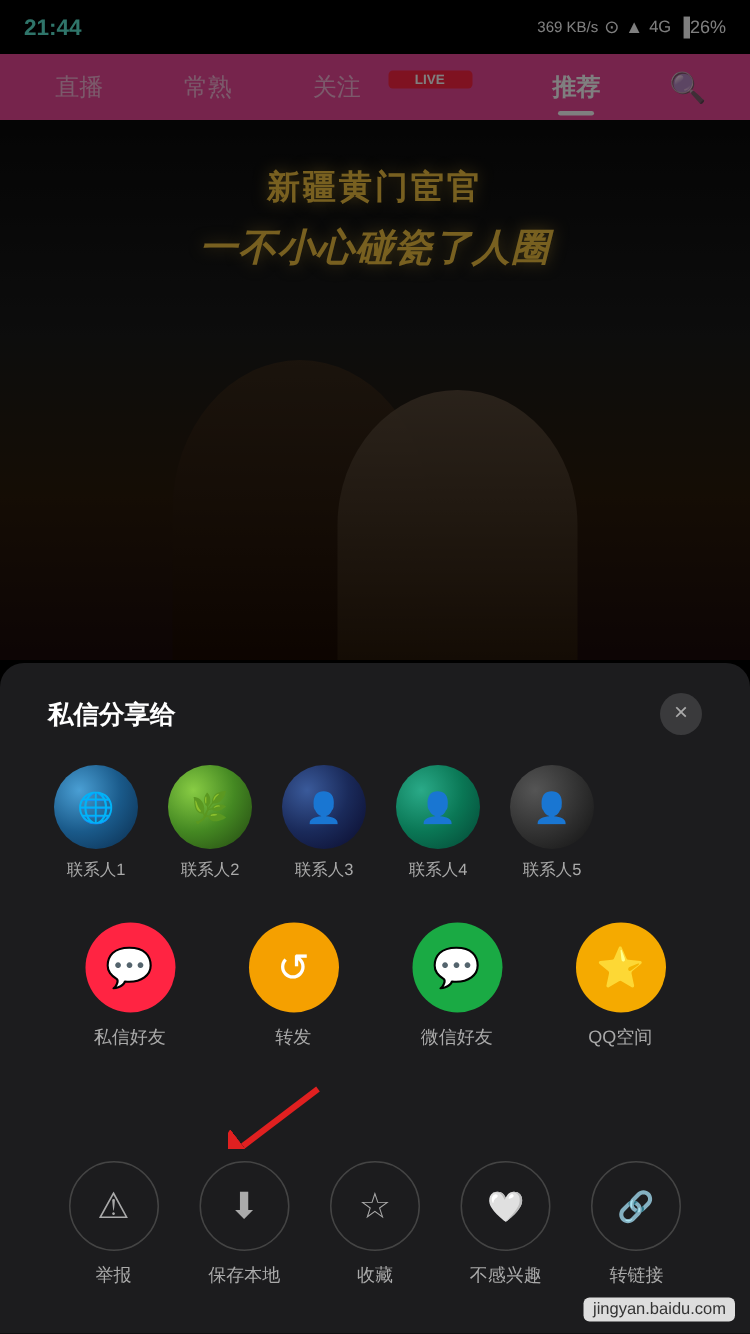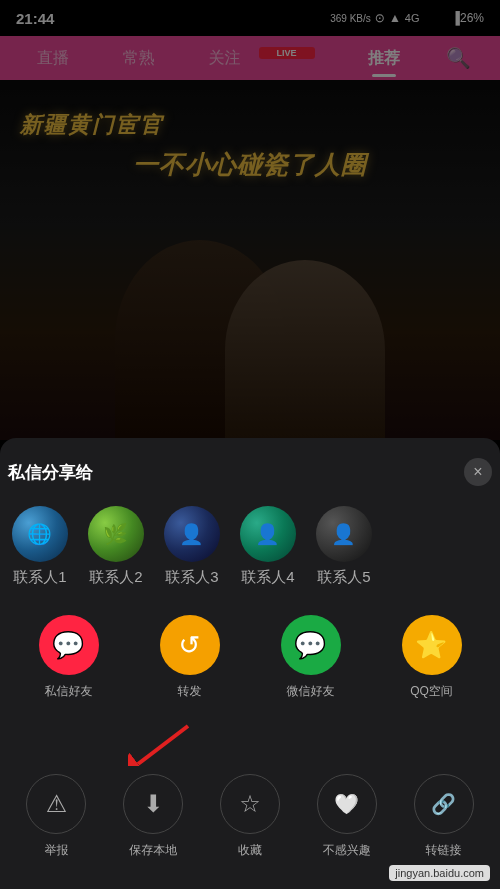--- a/index.html
+++ b/index.html
@@ -18,21 +18,21 @@
       top: 0; left: 0; right: 0;
       height: 36px;
       background: #000;
       display: flex;
       align-items: center;
       justify-content: space-between;
       padding: 0 16px;
       z-index: 100;
     }
     .status-time {
-      color: #ffffff;
+      color: #5eead4;
       font-size: 15px;
       font-weight: 600;
     }
     .status-icons {
       display: flex;
       align-items: center;
       gap: 4px;
       color: #fff;
       font-size: 11px;
     }
@@ -103,23 +103,23 @@
       position: relative;
       display: flex;
       flex-direction: column;
       justify-content: flex-start;
       padding: 20px 20px;
     }
     .video-text-line1 {
       color: #f0c040;
       font-size: 22px;
       font-weight: 700;
+      text-align: center;
       text-shadow: 0 0 10px rgba(240,192,64,0.5);
       letter-spacing: 2px;
-      font-style: italic;
       margin-top: 10px;
     }
     .video-text-line2 {
       color: #f0c040;
       font-size: 25px;
       font-weight: 700;
       text-align: center;
       text-shadow: 0 0 10px rgba(240,192,64,0.5);
       letter-spacing: 1px;
       font-style: italic;
@@ -157,21 +157,21 @@
       background: rgba(0,0,0,0.5);
       z-index: 200;
     }
 
     
     .share-sheet {
       position: absolute;
       bottom: 0; left: 0; right: 0;
       background: #1c1c1e;
       border-radius: 16px 16px 0 0;
-      padding: 20px 8px 30px;
+      padding: 20px 32px 30px;
       z-index: 300;
     }
     .share-header {
       display: flex;
       align-items: center;
       justify-content: space-between;
       margin-bottom: 20px;
     }
     .share-title {
       color: #fff;
@@ -238,21 +238,21 @@
       color: #fff; font-size: 20px;
     }
     .avatar-dark {
       background: radial-gradient(circle at 30% 30%, #555, #333, #111);
       width: 100%; height: 100%;
       display: flex; align-items: center; justify-content: center;
       color: #888; font-size: 20px;
     }
     .contact-name {
       color: #aaa;
-      font-size: 15px;
+      font-size: 11px;
       text-align: right;
       max-width: 64px;
       overflow: hidden;
       text-overflow: ellipsis;
       white-space: nowrap;
     }
 
     
     .actions-row {
       display: flex;
@@ -325,21 +325,21 @@
 </head>
 <body>
 
 <div class="status-bar">
   <span class="status-time">21:44</span>
   <div class="status-icons">
     <span style="font-size:10px;">369 KB/s</span>
     <span>⊙</span>
     <span>▲</span>
     <span style="font-size:11px;">4G</span>
-    <span style="font-size:12px;margin-left:28px;">▐26%</span>
+    <span style="font-size:12px;">▐26%</span>
   </div>
 </div>
 
 <div class="nav-bar">
   <div class="nav-item">
     <span>直播</span>
   </div>
   <div class="nav-item">
     <span>常熟</span>
   </div>

